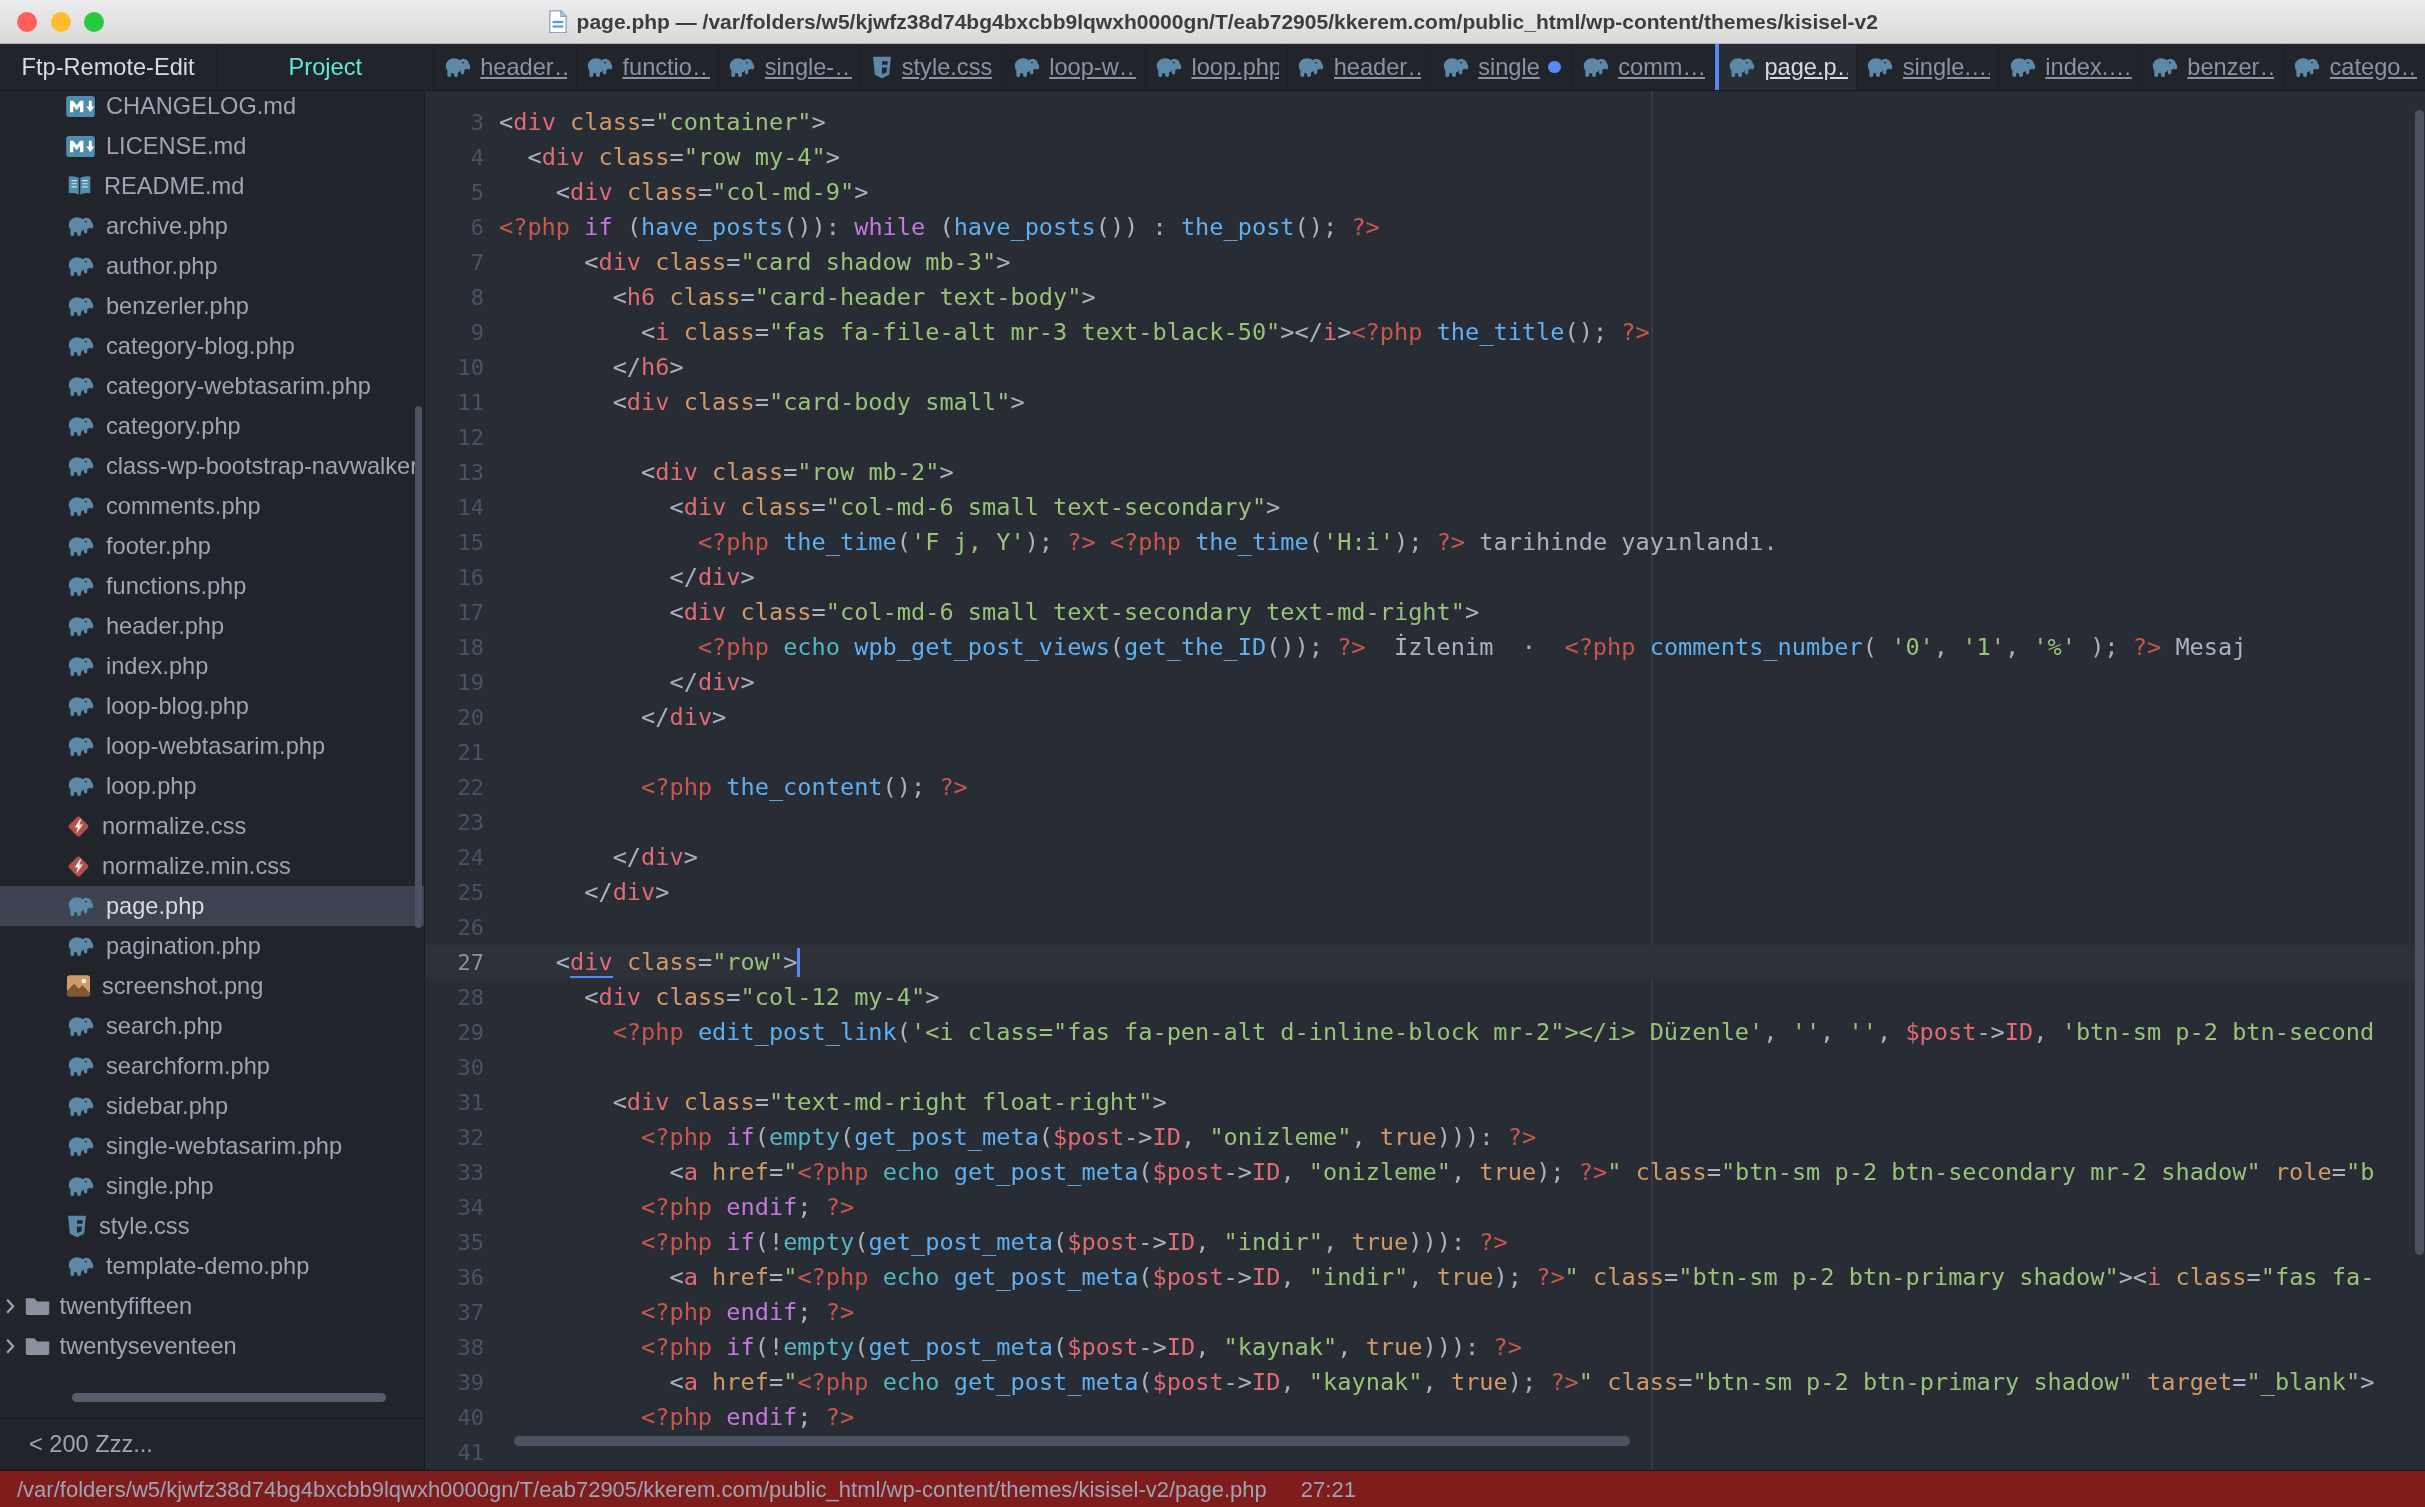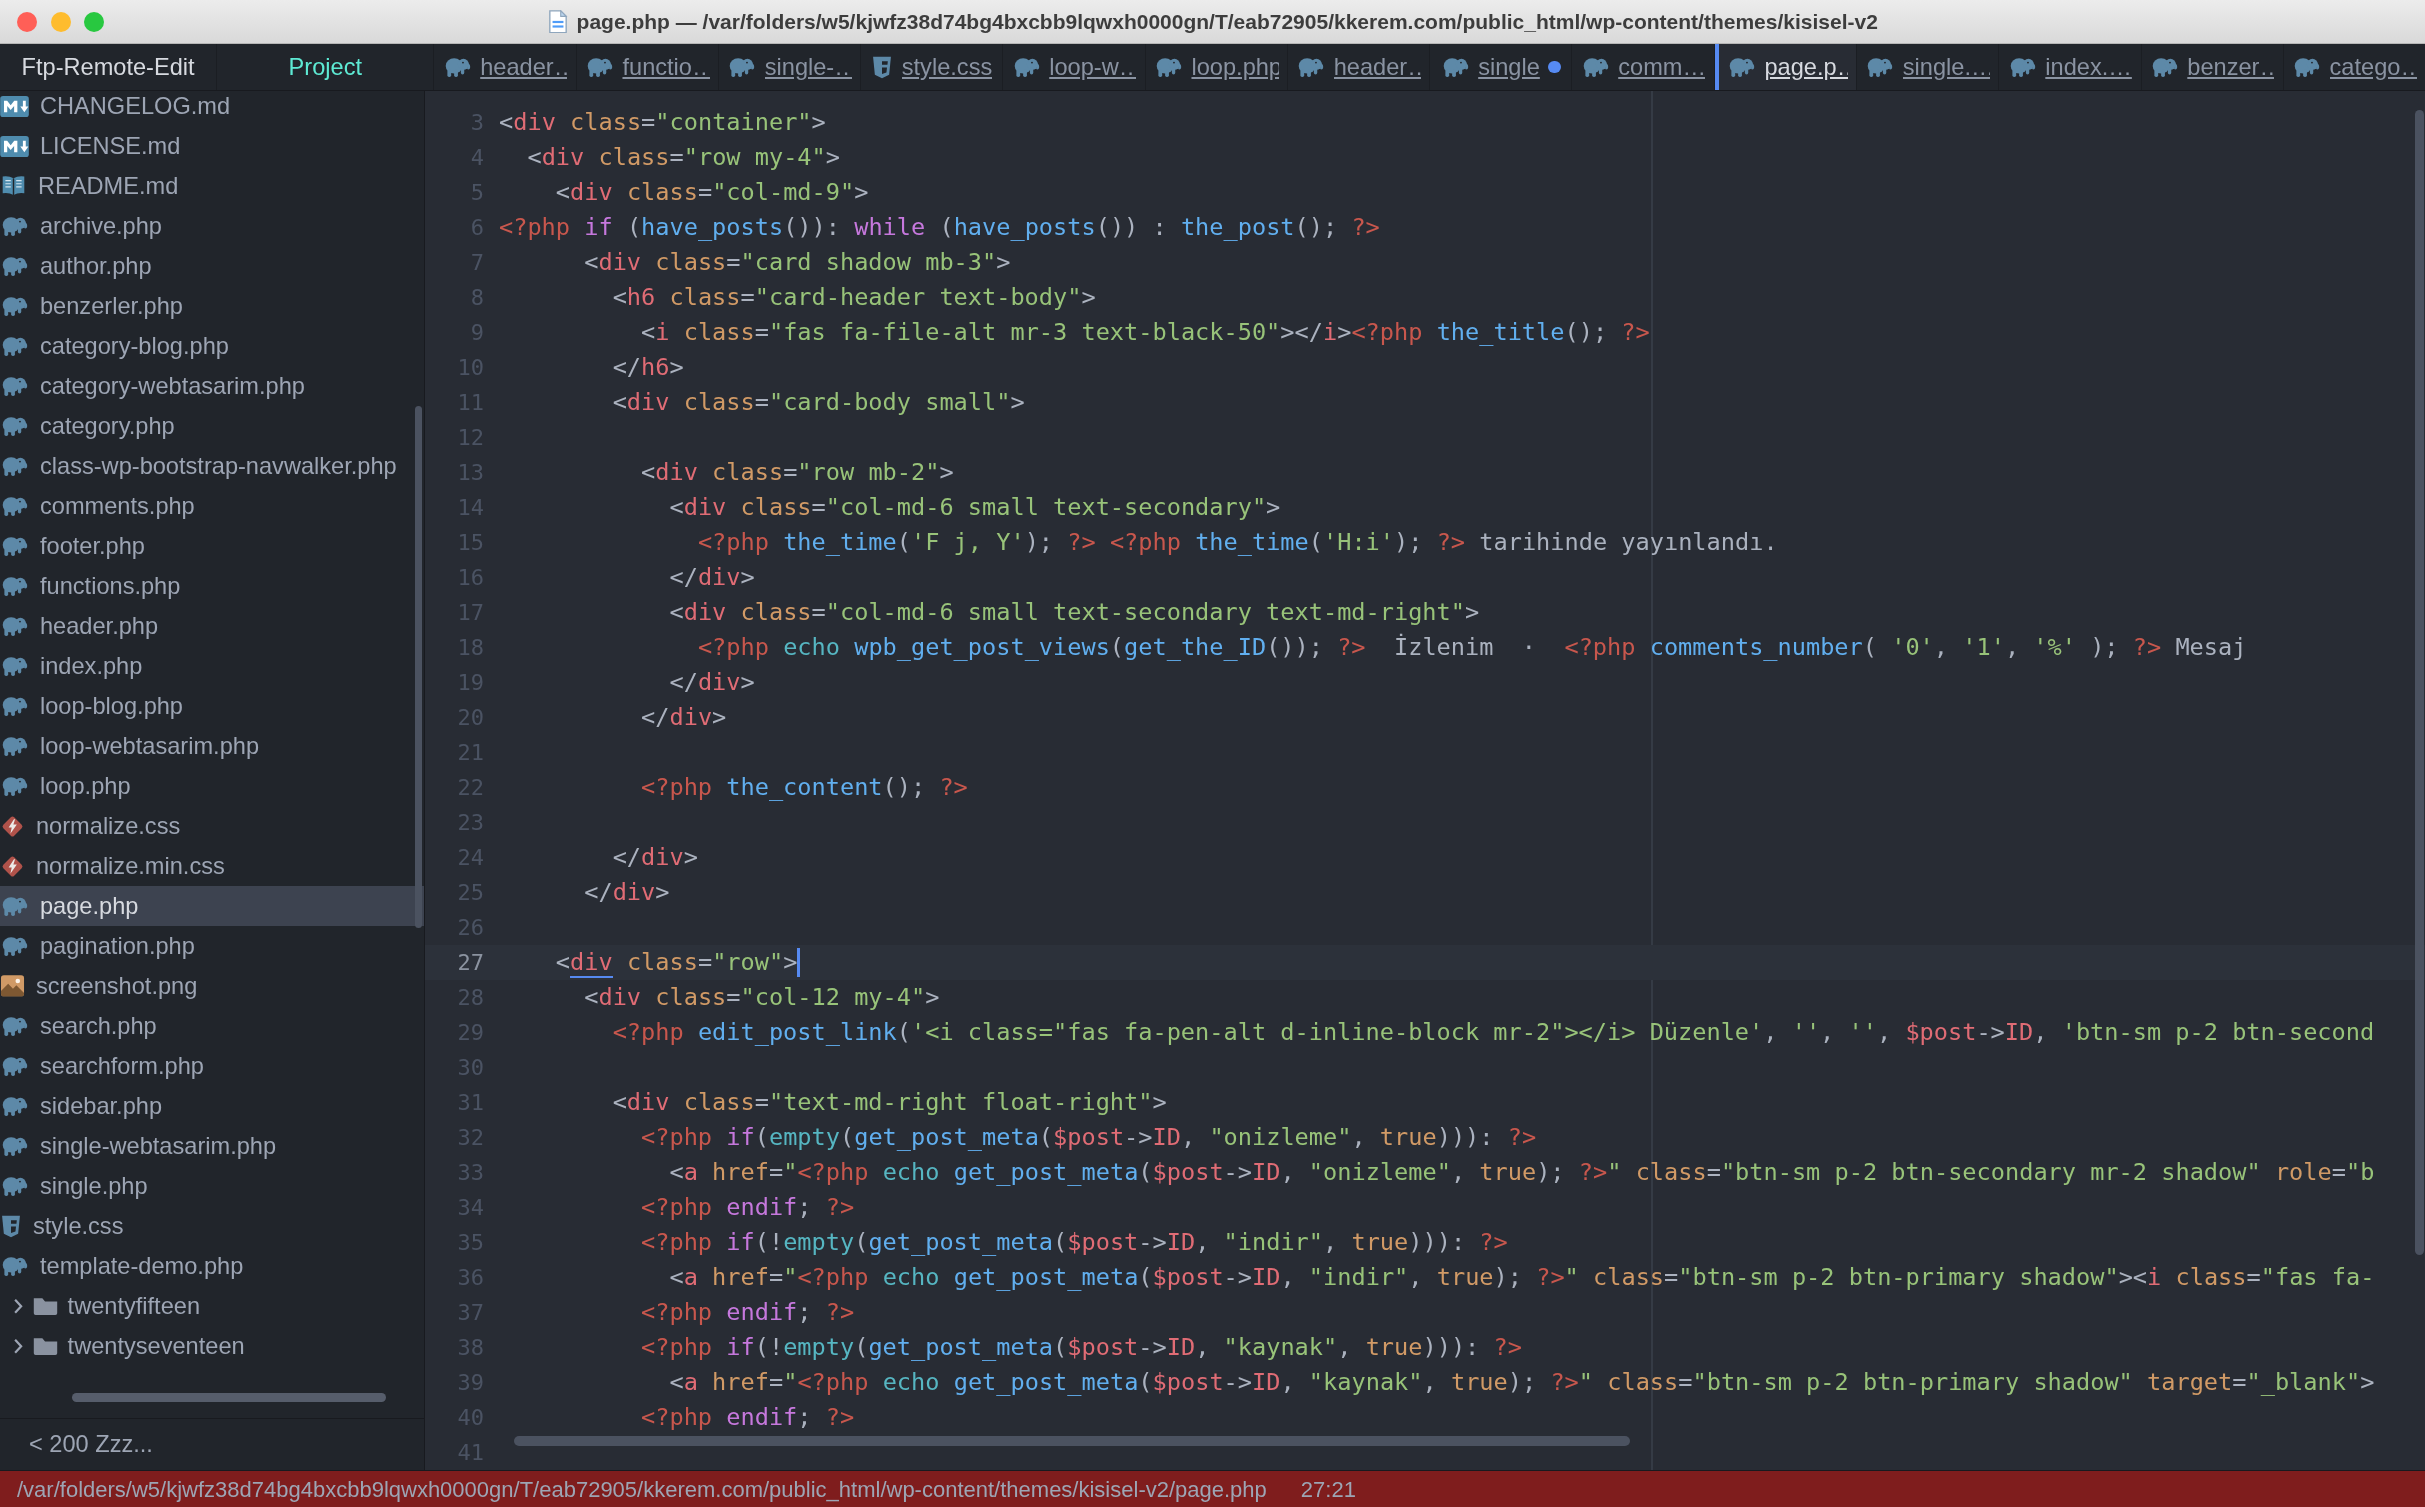--- a/index.html
+++ b/index.html
@@ -26,23 +26,23 @@
   .file-tab .tlabel { overflow:hidden; text-overflow:clip; }
   .dot { width:12.6px; height:12.6px; border-radius:50%; background:#568af2; flex:0 0 auto; }
 
   
   .main { display:flex; height:1379px; }
 
   
   .sidebar { width:425px; background:#21252b; border-right:1.7px solid #181a1f;
              display:flex; flex-direction:column; position:relative; }
   .tree { flex:1; overflow:hidden; padding-top:0; margin-top:-5px; position:relative; }
-  .trow { height:40px; display:flex; align-items:center; gap:11px;
+  .trow { height:40px; display:flex; align-items:center; padding-left:66px; gap:11px;
           color:#9da5b4; font-size:23.6px; white-space:nowrap; overflow:hidden; }
-  .trow.folder { padding-left:12px; gap:8.4px; }
+  .trow.folder { padding-left:4px; gap:8.4px; }
   .trow.selected { background:#3d4350; color:#d7dae0; }
   .trow .ficon { flex:0 0 auto; display:flex; }
   .tree-vscroll { position:absolute; right:1.7px; top:315px; width:7.6px; height:522px;
                   background:#4b5260; border-radius:4.2px; }
   .tree-hscroll { position:absolute; left:72px; top:1302px; height:9.3px; width:314px;
                   background:#565d6b; border-radius:5px; }
   .tree-footer { height:52px; border-top:1.7px solid #181a1f; display:flex; align-items:center;
                  padding-left:29px; color:#9da5b4; font-size:23.6px; }
 
   

